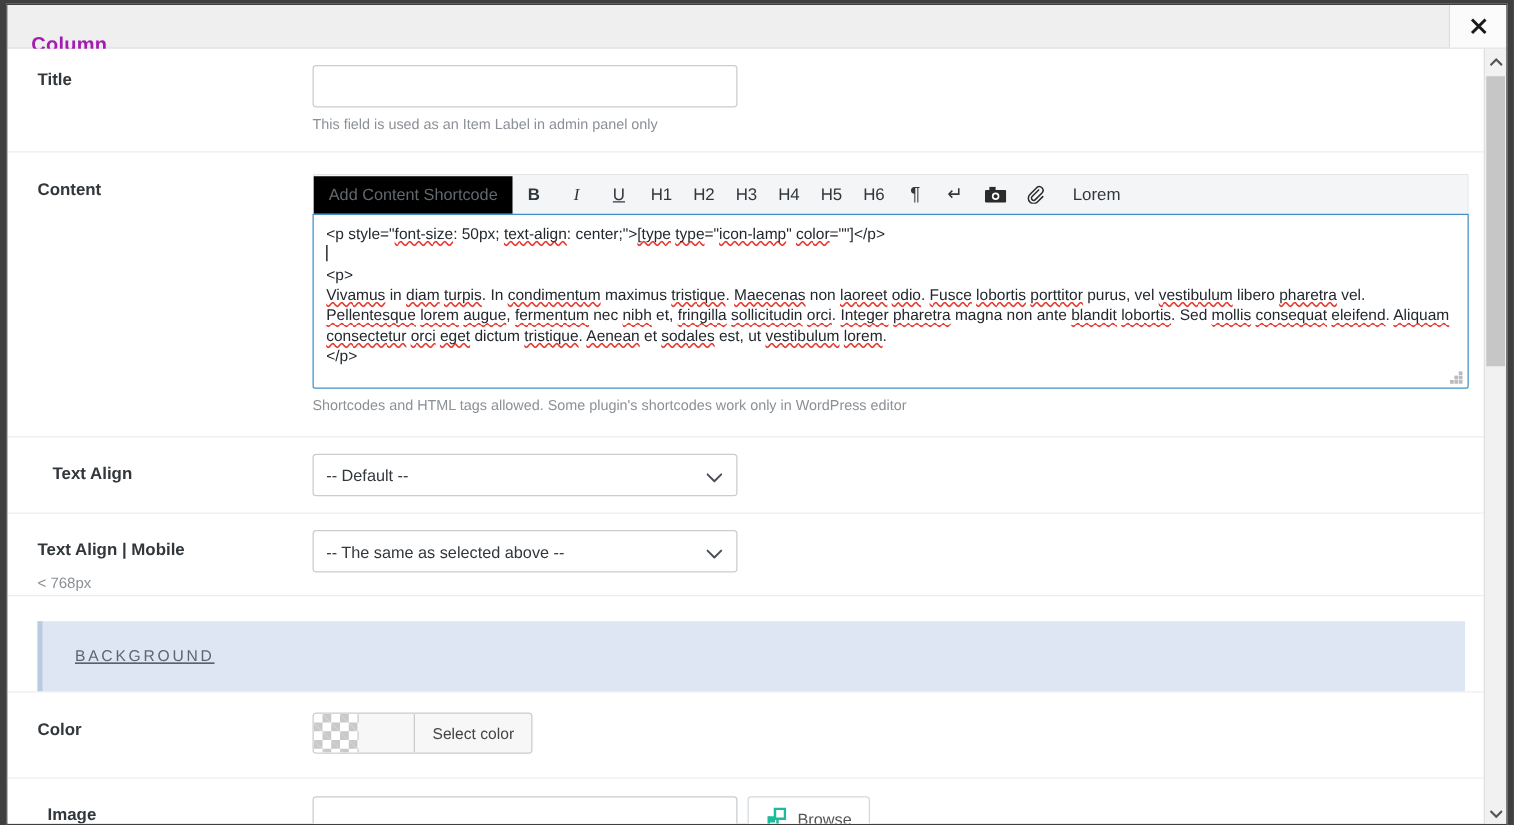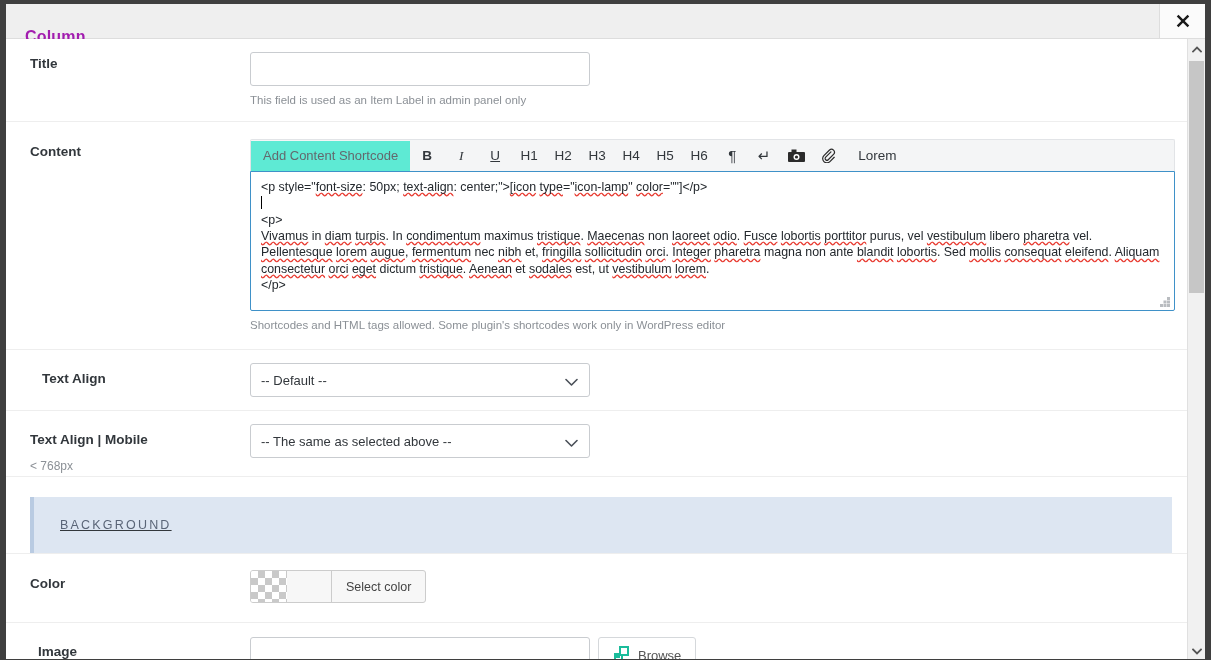--- a/index.html
+++ b/index.html
@@ -169,21 +169,21 @@
     border-bottom: none;
     box-sizing: border-box;
     border-radius: 2px 2px 0 0;
   }
   .tb-shortcode {
     font-size: 13px;
     color: #63686d;
     padding: 0 12px 0 12px;
     line-height: 30px;
     height: 30px;
-    background: #5eead4;
+    background: #000000;
     cursor: pointer;
     white-space: nowrap;
   }
   .tb-btn {
     padding: 0 8px;
     line-height: 30px;
     height: 30px;
     font-size: 13.5px;
     color: #32373c;
     cursor: pointer;
@@ -415,21 +415,21 @@
               <div class="tb-btn" style="padding:0 7px;">
                 <span>
                   <svg width="15" height="15" viewBox="0 0 16 16">
                     <path d="M10.6 4.2 L5 9.8a1.9 1.9 0 0 0 2.7 2.7l5.9-5.9a3.2 3.2 0 0 0-4.5-4.5L3.1 8.1a4.5 4.5 0 0 0 6.4 6.4l4.6-4.6" fill="none" stroke="#2b2b2b" stroke-width="1.3" stroke-linecap="round"></path>
                   </svg>
                 </span>
               </div>
               <div class="tb-btn lorem">Lorem</div>
             </div>
 
-            <div class="editor-area"><span>&lt;p style="<span class="sp">font-size</span>: 50px; <span class="sp">text-align</span>: center;"&gt;<span class="sp">[icon</span> <span class="sp">type</span>="<span class="sp">icon-lamp</span>" <span class="sp">color</span>=""]&lt;/p&gt;</span>
+            <div class="editor-area"><span>&lt;p style="<span class="sp">font-size</span>: 50px; <span class="sp">text-align</span>: center;"&gt;<span class="sp">[type</span> <span class="sp">type</span>="<span class="sp">icon-lamp</span>" <span class="sp">color</span>=""]&lt;/p&gt;</span>
 <span class="caret"></span>
 <span>&lt;p&gt;</span>
 <span><span class="sp">Vivamus</span> in <span class="sp">diam</span> <span class="sp">turpis</span>. In <span class="sp">condimentum</span> maximus <span class="sp">tristique</span>. <span class="sp">Maecenas</span> non <span class="sp">laoreet</span> <span class="sp">odio</span>. <span class="sp">Fusce</span> <span class="sp">lobortis</span> <span class="sp">porttitor</span> purus, vel <span class="sp">vestibulum</span> libero <span class="sp">pharetra</span> vel. <span class="sp">Pellentesque</span> <span class="sp">lorem</span> <span class="sp">augue</span>, <span class="sp">fermentum</span> nec <span class="sp">nibh</span> et, <span class="sp">fringilla</span> <span class="sp">sollicitudin</span> <span class="sp">orci</span>. <span class="sp">Integer</span> <span class="sp">pharetra</span> magna non ante <span class="sp">blandit</span> <span class="sp">lobortis</span>. Sed <span class="sp">mollis</span> <span class="sp">consequat</span> <span class="sp">eleifend</span>. <span class="sp">Aliquam</span> <span class="sp">consectetur</span> <span class="sp">orci</span> <span class="sp">eget</span> dictum <span class="sp">tristique</span>. <span class="sp">Aenean</span> et <span class="sp">sodales</span> est, ut <span class="sp">vestibulum</span> <span class="sp">lorem</span>.</span>
 <span>&lt;/p&gt;</span><span class="resize-grip"><svg width="11" height="11" viewBox="0 0 11 11">
                     <rect x="7" y="0" width="3" height="3" fill="#b9bcc0"></rect>
                     <rect x="3.5" y="3.5" width="3" height="3" fill="#b9bcc0"></rect>
                     <rect x="7" y="3.5" width="3" height="3" fill="#b9bcc0"></rect>
                     <rect x="0" y="7" width="3" height="3" fill="#b9bcc0"></rect>
                     <rect x="3.5" y="7" width="3" height="3" fill="#b9bcc0"></rect>
                     <rect x="7" y="7" width="3" height="3" fill="#b9bcc0"></rect>

